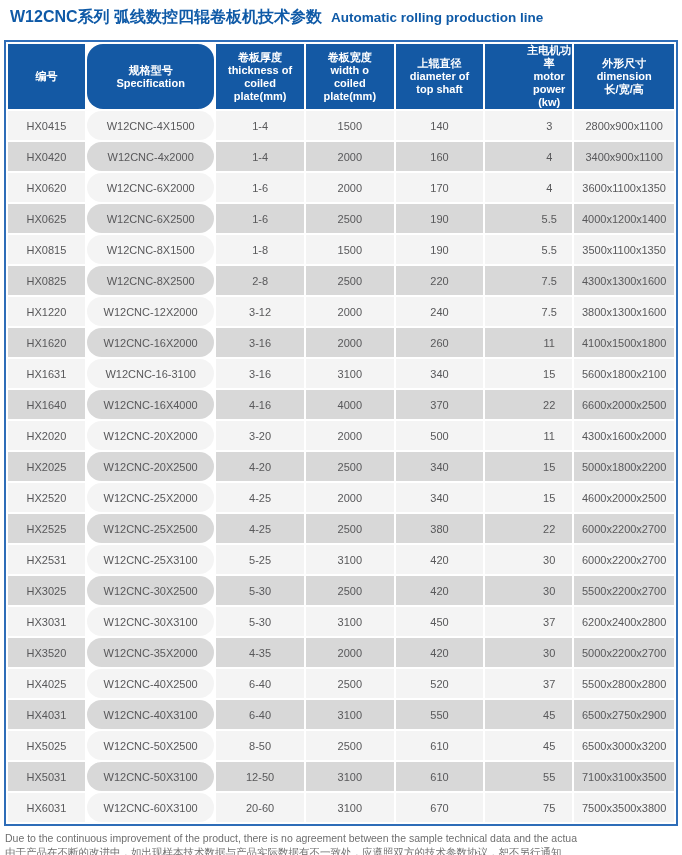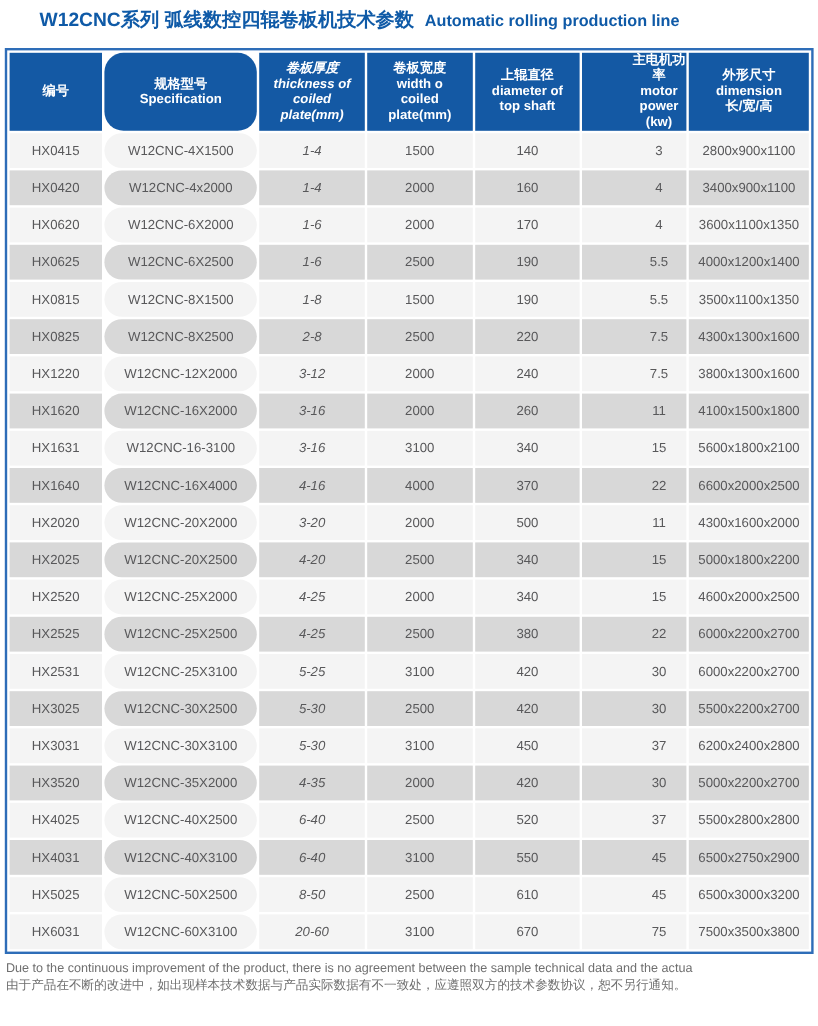--- a/index.html
+++ b/index.html
@@ -4,21 +4,21 @@
 <style>
   * { box-sizing: border-box; }
   html, body { margin: 0; padding: 0; background: #ffffff; }
   body {
     width: 682px; height: 855px;
     font-family: "Liberation Sans", sans-serif;
     overflow: hidden;
   }
   .page { position: relative; width: 682px; height: 855px; background: #fff; }
 
-  .title-bar { padding: 7px 0 0 10px; white-space: nowrap; margin-left: 23px; }
+  .title-bar { padding: 7px 0 0 10px; white-space: nowrap; }
   .title-zh {
     color: #0f5aa7; font-weight: bold; font-size: 16px;
   }
   .title-en {
     color: #0f5aa7; font-weight: bold; font-size: 13.5px; margin-left: 9px;
   }
 
   table.spec-table {
     margin: 12px auto 0 auto;
     width: 674px;
@@ -49,21 +49,21 @@
     padding: 0;
     overflow: hidden;
     white-space: nowrap;
   }
   .spec-table tr.light td { background: #f4f4f4; }
   .spec-table tr.alt td   { background: #d8d8d8; }
 
   
   .spec-table th:nth-child(1), .spec-table td:nth-child(1) { width: 74px; margin-left: 32px; }
   .spec-table th:nth-child(2), .spec-table td:nth-child(2) { width: 123px; border-radius: 16px; }
-  .spec-table th:nth-child(3), .spec-table td:nth-child(3) { width: 84px; font-style: italic; }
+  .spec-table th:nth-child(3), .spec-table td:nth-child(3) { width: 84px; }
   .spec-table th:nth-child(4), .spec-table td:nth-child(4) { width: 85px; }
   .spec-table th:nth-child(5), .spec-table td:nth-child(5) { width: 84px; }
   .spec-table th:nth-child(6), .spec-table td:nth-child(6) { width: 84px; padding-left: 41px; }
   .spec-table th:nth-child(7), .spec-table td:nth-child(7) { width: 96px; }
 
   .footer-note {
     margin: 5px 6px 0 5px;
     color: #6f6f6f;
     font-size: 10.5px;
     line-height: 14px;
@@ -302,20 +302,29 @@
         </tr>
         <tr class="light">
           <td>HX5025</td>
           <td>W12CNC-50X2500</td>
           <td>8-50</td>
           <td>2500</td>
           <td>610</td>
           <td>45</td>
           <td>6500x3000x3200</td>
         </tr>
+        <tr class="alt">
+          <td>HX5031</td>
+          <td>W12CNC-50X3100</td>
+          <td>12-50</td>
+          <td>3100</td>
+          <td>610</td>
+          <td>55</td>
+          <td>7100x3100x3500</td>
+        </tr>
         <tr class="light">
           <td>HX6031</td>
           <td>W12CNC-60X3100</td>
           <td>20-60</td>
           <td>3100</td>
           <td>670</td>
           <td>75</td>
           <td>7500x3500x3800</td>
         </tr>
       </tbody>

